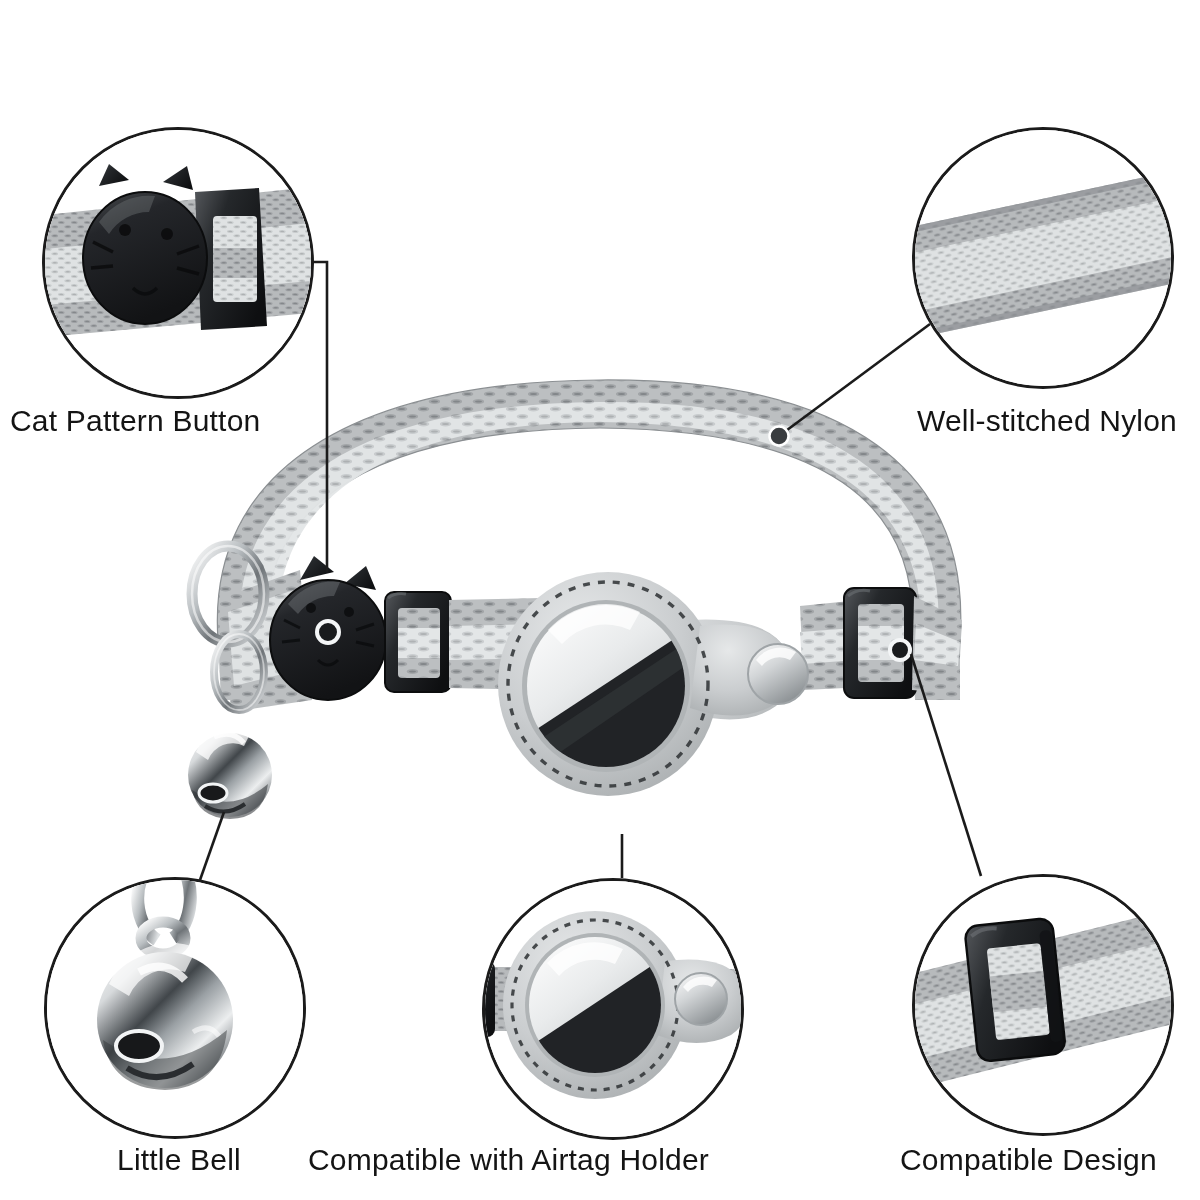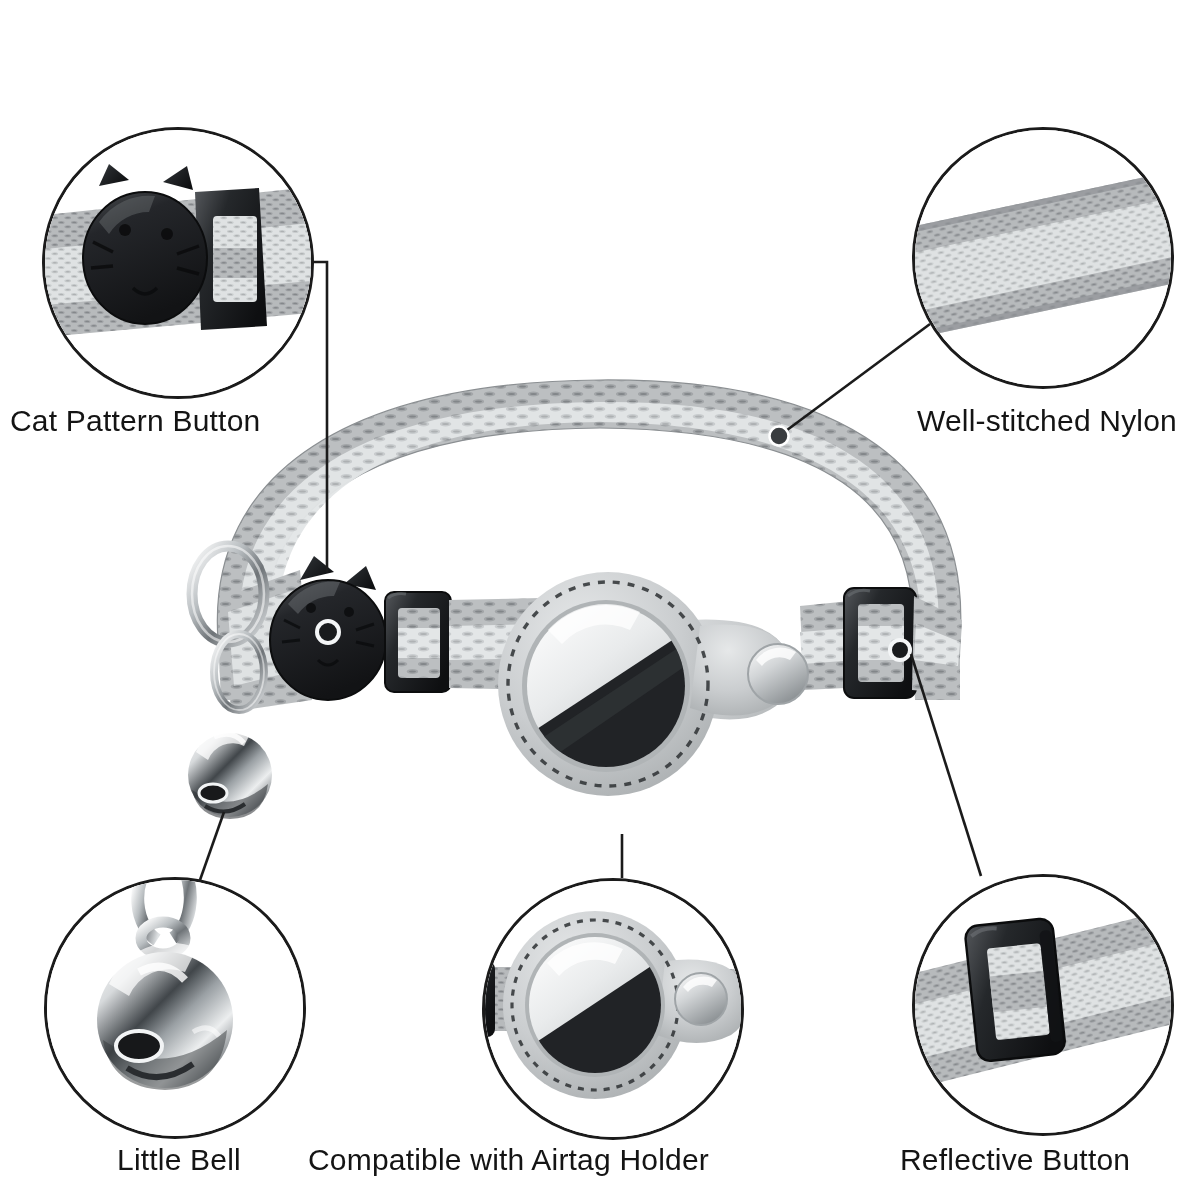--- a/index.html
+++ b/index.html
@@ -317,15 +317,15 @@
   </div>
 
   <div class="label" style="left:10px;top:404px;">Cat Pattern Button</div>
 
   <div class="label" style="left:917px;top:404px;text-align:right;">Well-stitched Nylon</div>
 
   <div class="label" style="left:101px;top:1143px;margin-left:16px;">Little Bell</div>
 
   <div class="label" style="left:308px;top:1143px;">Compatible with Airtag Holder</div>
 
-  <div class="label" style="left:900px;top:1143px;">Reflective Button</div>
+  <div class="label" style="left:900px;top:1143px;">Compatible Design</div>
 
 </div>
 
 </body></html>

